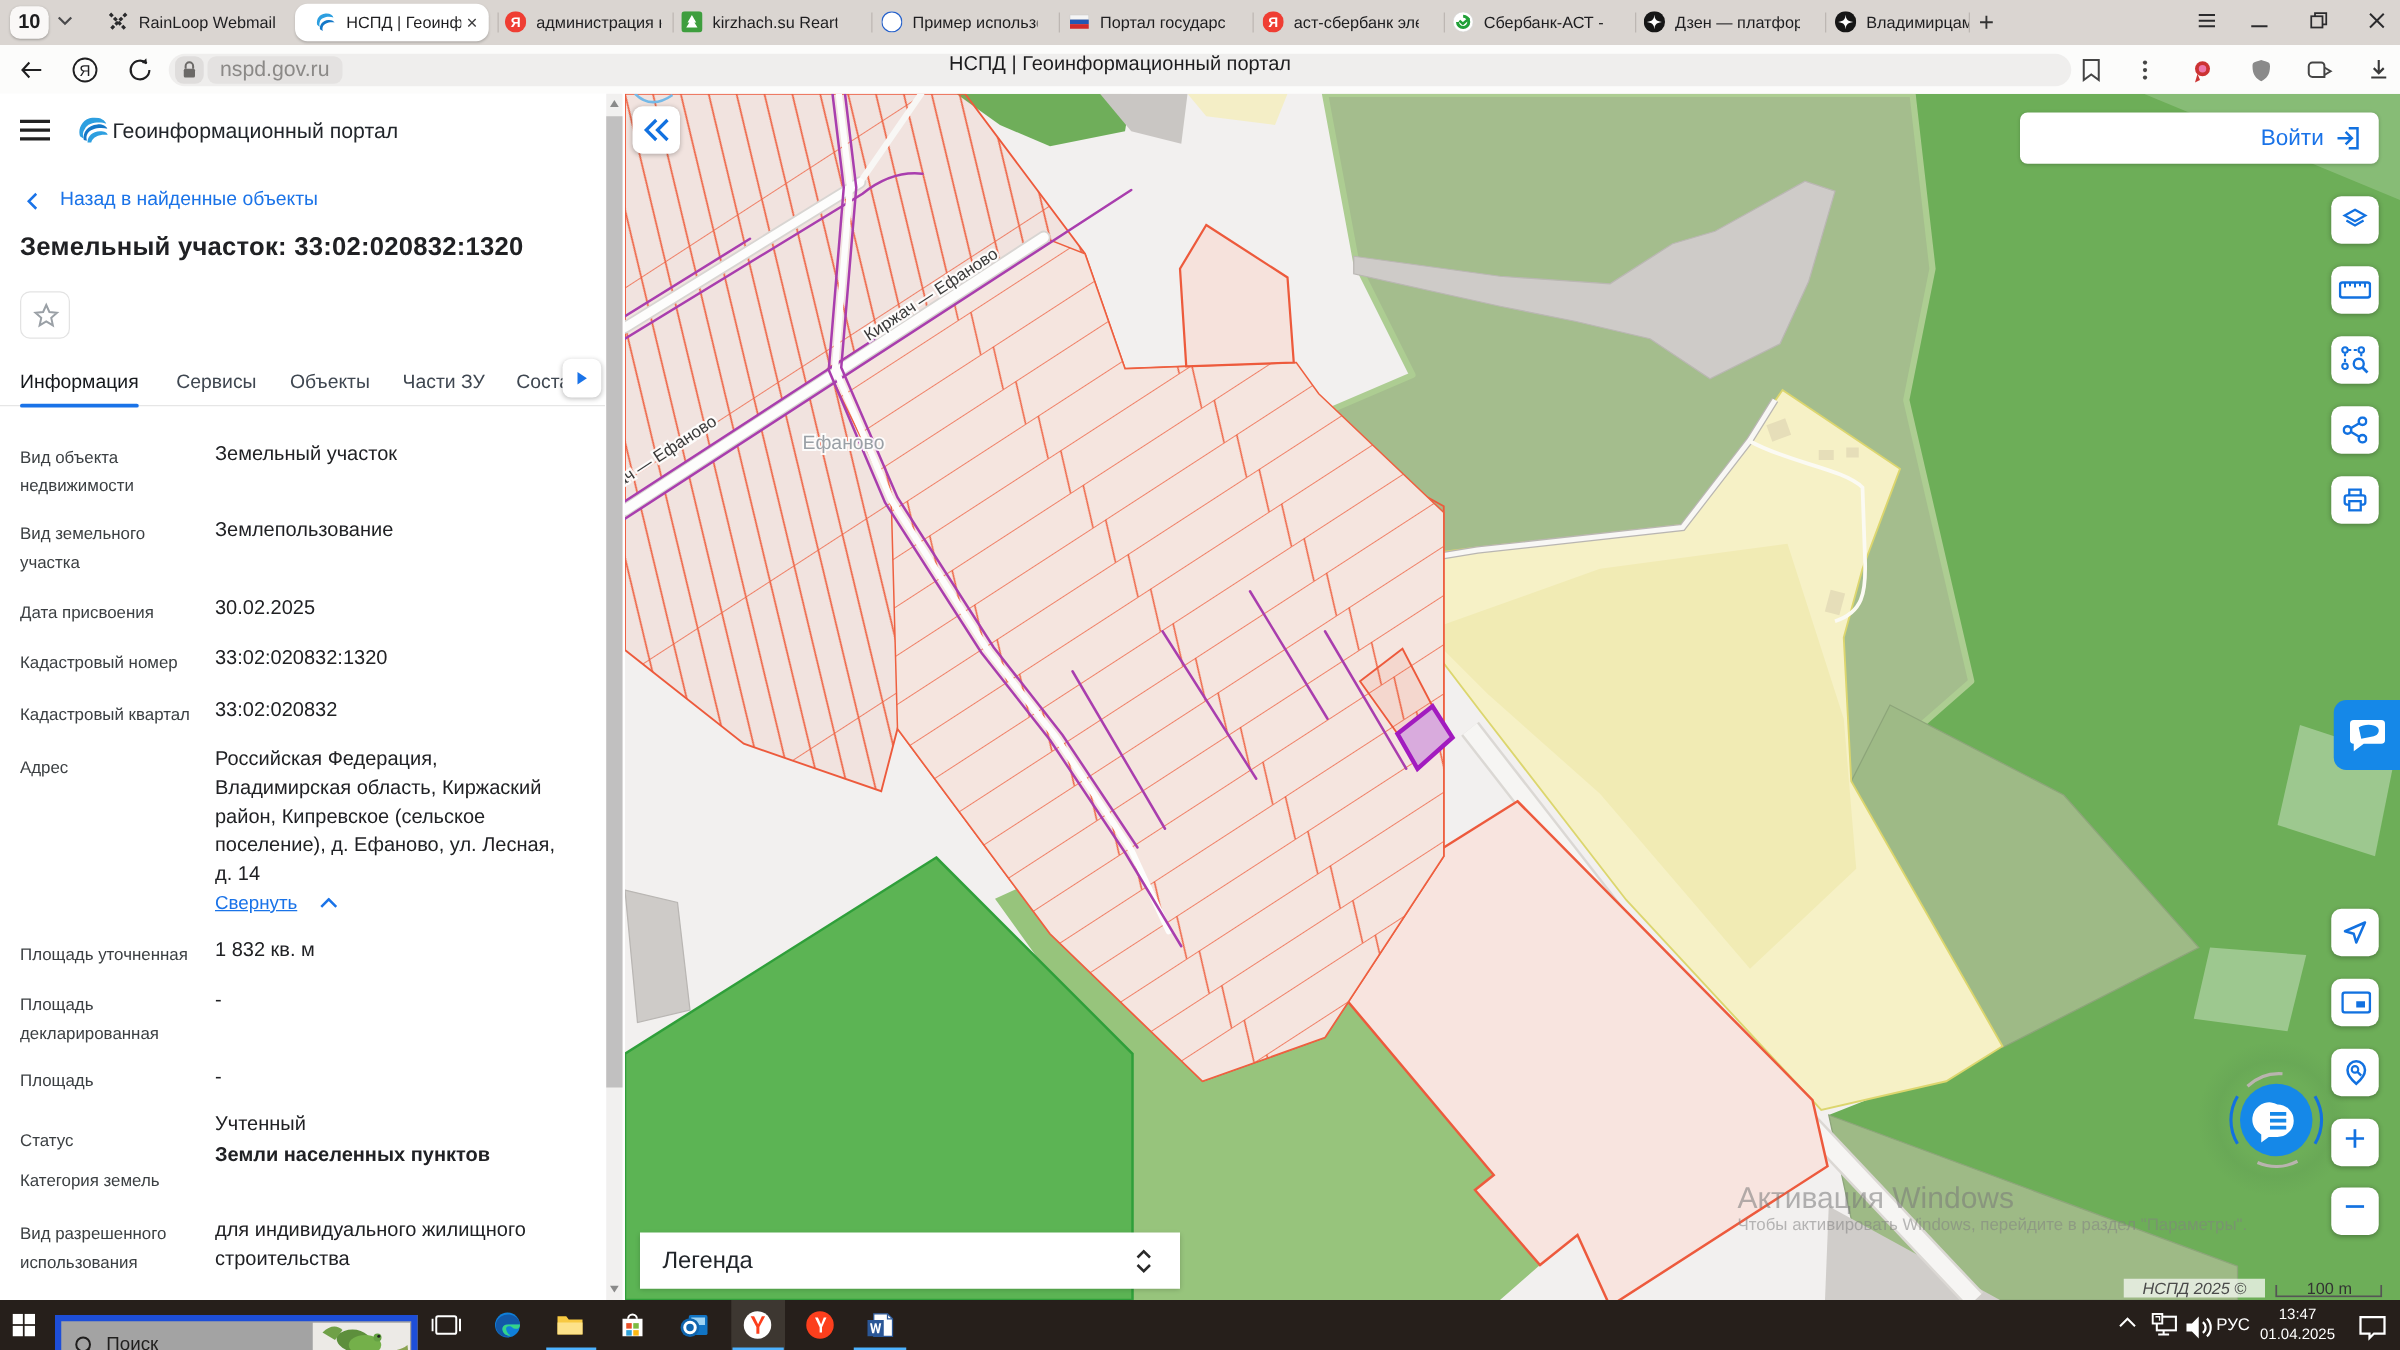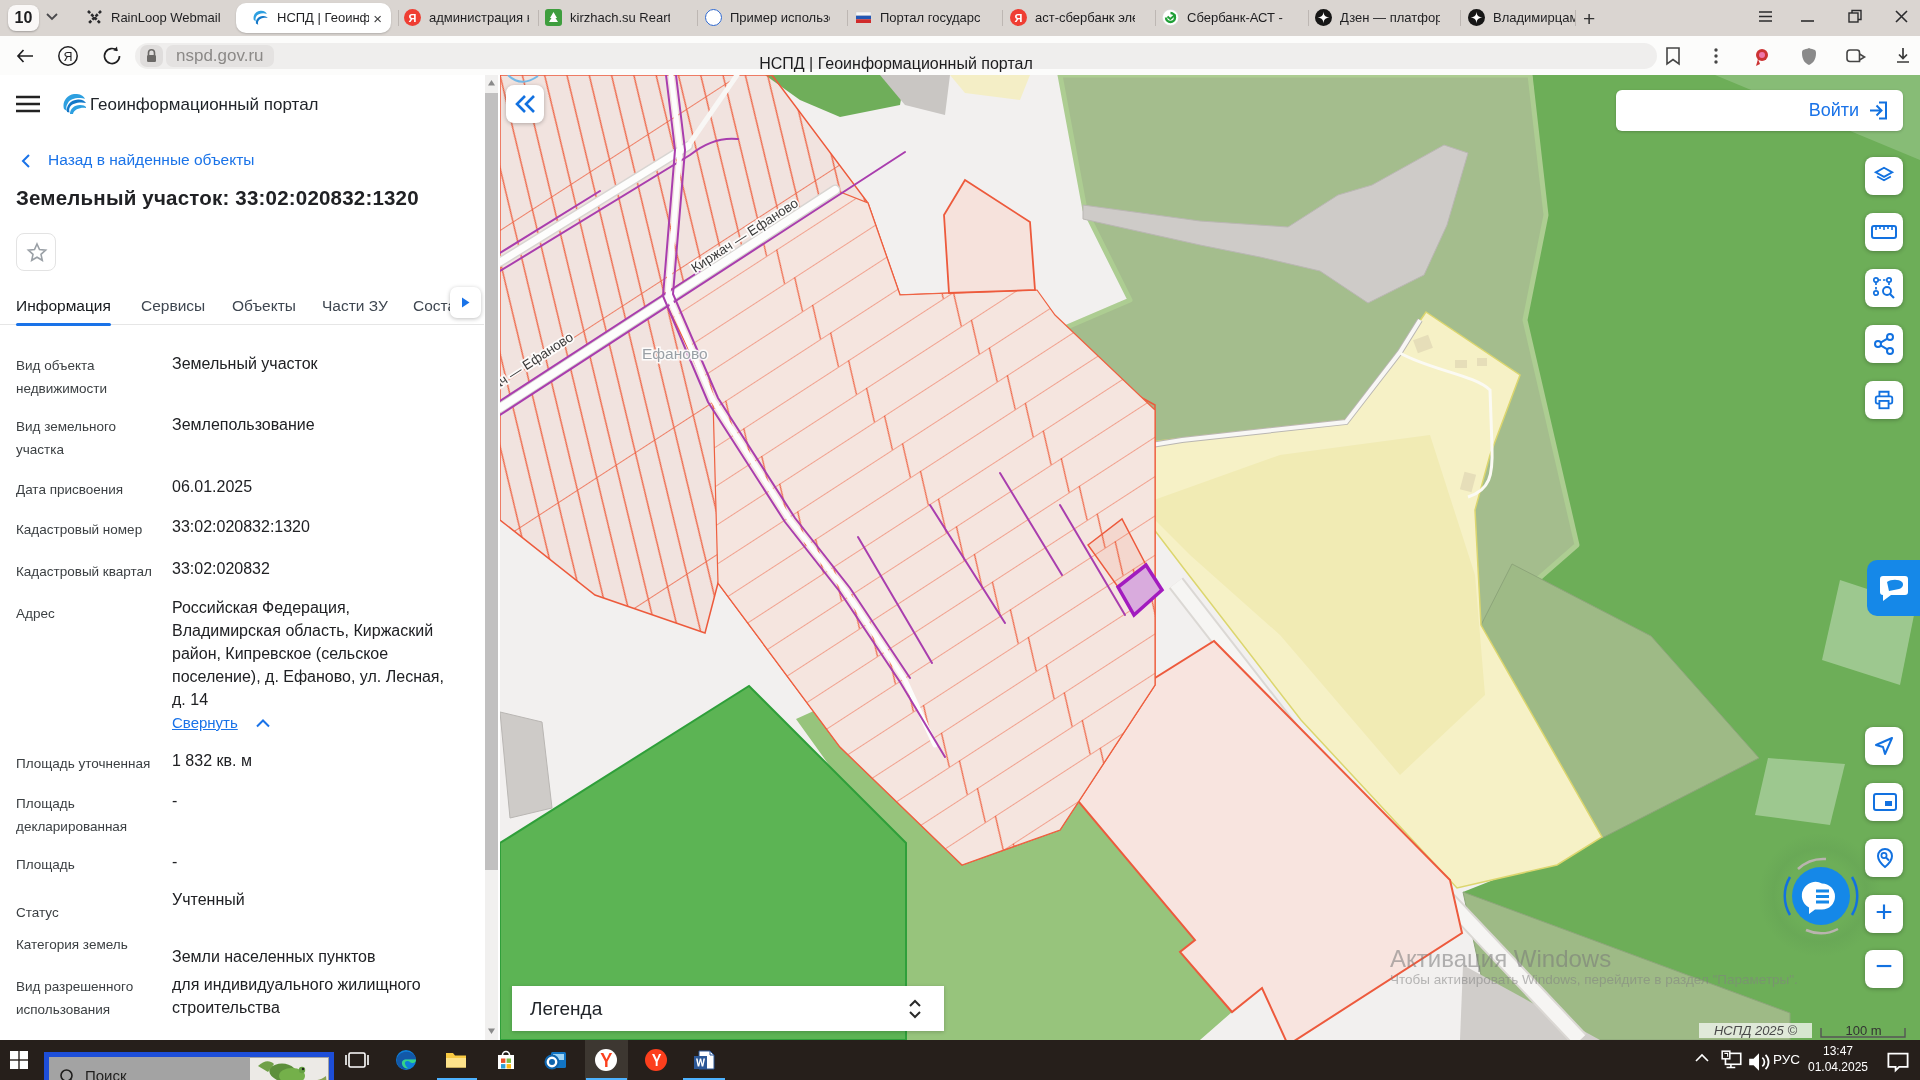--- a/index.html
+++ b/index.html
@@ -23,21 +23,21 @@
   .newtab { position:absolute; left:1583px; top:7px; font-size:21px; color:#333; font-weight:400; }
   .winbtn { position:absolute; top:8px; font-size:15px; color:#2b2b2d; }
 
   
   .toolbar { position:absolute; left:0; top:36px; width:1920px; height:39px; background:#fcfcfb; }
   .navicon { position:absolute; top:9px; }
   .urlbox { position:absolute; left:135px; top:7px; width:1522px; height:26px; background:#efeeed; border-radius:13px; }
   .lockchip { position:absolute; left:5px; top:2px; width:23px; height:22px; background:#dfdddc; border-radius:7px; }
   .urlchip { position:absolute; left:31px; top:2px; height:22px; padding:0 10px; background:#e4e2e1; border-radius:7px;
     font-size:17px; color:#8b8987; line-height:21px; }
-  .pagetitle { position:absolute; left:0; width:100%; text-align:center; top:12px; font-size:16px; color:#1c1c1e; }
+  .pagetitle { position:absolute; left:0; width:100%; text-align:center; top:0; font-size:16px; color:#1c1c1e; }
 
   
   .sidebar { position:absolute; left:0; top:75px; width:500px; height:965px; background:#fff; }
   .sb-scroll { position:absolute; right:2px; top:0; width:13px; height:965px; background:#f1f0ef; }
   .sb-thumb { position:absolute; left:0; top:18px; width:13px; height:777px; background:#c1c0c0; }
   .sb-head { position:absolute; left:16px; top:19px; }
   .sb-title { position:absolute; left:90px; top:20px; font-size:17px; color:#21252a; }
   .backlink { position:absolute; left:48px; top:76px; font-size:15.5px; color:#1a73e8; }
   .h1 { position:absolute; left:16px; top:111px; font-size:20.5px; font-weight:700; color:#202124; letter-spacing:.2px;}
   .starbtn { position:absolute; left:16px; top:158px; width:40px; height:38px; border:1px solid #e3e3e3; border-radius:8px; background:#fff; }
@@ -253,41 +253,41 @@
         <svg style="position:absolute;left:11px;top:9px;" width="10" height="13">
           <path d="M1 1.5 L8.5 6.5 L1 11.5 Z" fill="#1a73e8"></path>
         </svg>
       </div>
 
     <div class="fld" style="top:279px;">Вид объекта<br>недвижимости</div>
     <div class="val" style="top:277px;">Земельный участок</div>
     <div class="fld" style="top:340px;">Вид земельного<br>участка</div>
     <div class="val" style="top:338px;">Землепользование</div>
     <div class="fld" style="top:403px;">Дата присвоения</div>
-    <div class="val" style="top:400px;">06.01.2025</div>
+    <div class="val" style="top:400px;">30.02.2025</div>
     <div class="fld" style="top:443px;">Кадастровый номер</div>
     <div class="val" style="top:440px;">33:02:020832:1320</div>
     <div class="fld" style="top:485px;">Кадастровый квартал</div>
     <div class="val" style="top:482px;">33:02:020832</div>
     <div class="fld" style="top:527px;">Адрес</div>
     <div class="val" style="top:521px;width:330px;">Российская Федерация,<br>Владимирская область, Киржаский<br>район, Кипревское (сельское<br>поселение), д. Ефаново, ул. Лесная,<br>д. 14<br><span class="sv">Свернуть</span>
       <svg style="display:inline-block;margin-left:14px;" width="14" height="9">
           <path d="M1 7.5 L7 1.5 L13 7.5" stroke="#1a73e8" stroke-width="2" fill="none"></path>
         </svg>
     </div>
     <div class="fld" style="top:677px;">Площадь уточненная</div>
     <div class="val" style="top:674px;">1 832 кв. м</div>
     <div class="fld" style="top:717px;">Площадь<br>декларированная</div>
     <div class="val" style="top:714px;">-</div>
     <div class="fld" style="top:778px;">Площадь</div>
     <div class="val" style="top:775px;">-</div>
     <div class="fld" style="top:816px;margin-top:10px;">Статус</div>
     <div class="val" style="top:813px;">Учтенный</div>
     <div class="fld" style="top:858px;">Категория земель</div>
-    <div class="val" style="top:870px;">Земли населенных пунктов</div>
+    <div class="val" style="top:838px;font-weight:bold;">Земли населенных пунктов</div>
     <div class="fld" style="top:900px;">Вид разрешенного<br>использования</div>
     <div class="val" style="top:898px;">для индивидуального жилищного строительства</div>
 
     <div class="sb-scroll">
       <svg style="position:absolute;left:2px;top:4px;" width="9" height="8">
           <path d="M4.5 1 L8 6.5 H1 Z" fill="#8a8a8a"></path>
         </svg>
       <div class="sb-thumb"></div>
       <svg style="position:absolute;left:2px;top:952px;" width="9" height="8">
           <path d="M4.5 7 L8 1.5 H1 Z" fill="#8a8a8a"></path>

